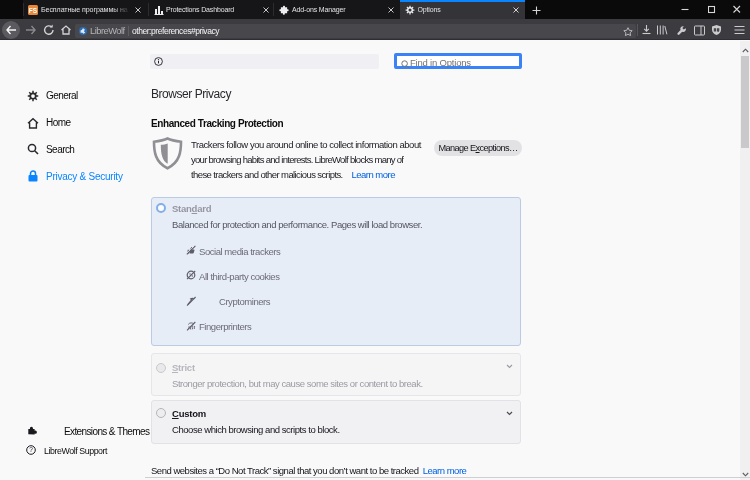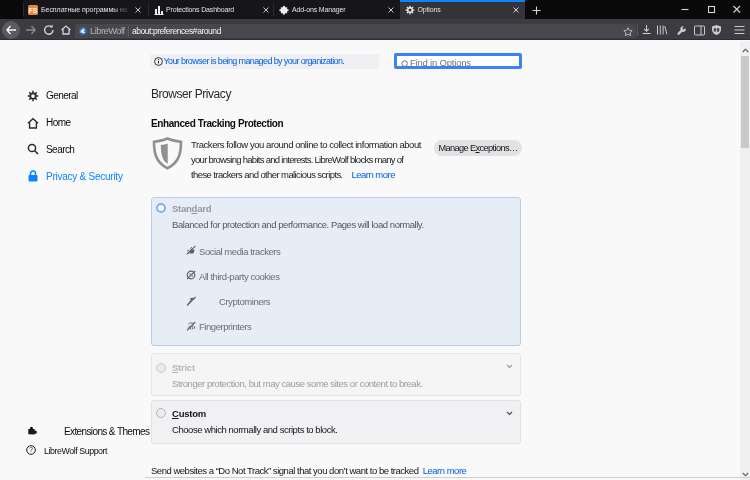--- a/index.html
+++ b/index.html
@@ -118,21 +118,21 @@
   <svg class="abs" style="left:60px;top:5px" width="12" height="12">
       <path d="M1.5 6 6 2l4.5 4M3 5.2V10h6V5.2" stroke="#d3d3d5" stroke-width="1.3" fill="none"></path>
     </svg>
   <div id="urlbar">
     <svg class="abs" style="left:4px;top:3px" width="8" height="8">
         <circle cx="4" cy="4" r="4" fill="#2b6cb8"></circle>
         <path d="M4 1.2 5.8 2.5 5 4.4 6.3 5.6 4.5 6.8 3 5.5 1.7 6 1.5 3.6 2.8 3z" fill="#dce9f7"></path>
       </svg>
     <div class="abs" style="left:15px;top:0;height:14px;line-height:14px;font-size:9.3px;letter-spacing:-0.5px;color:#b4b4b6;">LibreWolf</div>
     <div class="abs" style="left:52.5px;top:2px;width:1px;height:10px;background:#5d5d62;"></div>
-    <div class="abs" style="left:57px;top:0;height:14px;line-height:14px;font-size:8.5px;letter-spacing:-0.45px;color:#f6f6f8;">about:preferences#around</div>
+    <div class="abs" style="left:57px;top:0;height:14px;line-height:14px;font-size:8.5px;letter-spacing:-0.45px;color:#f6f6f8;">other:preferences#privacy</div>
     <svg class="abs" style="left:547.5px;top:3px" width="10" height="9">
         <path d="M5 0.7 6.3 3.3 9.2 3.7 7.1 5.7 7.6 8.6 5 7.2 2.4 8.6 2.9 5.7 0.8 3.7 3.7 3.3z" stroke="#bcbcbf" stroke-width="0.95" fill="none"></path>
       </svg>
   </div>
   <div class="abs" style="left:637px;top:5px;width:1px;height:12px;background:#56565b;"></div>
 
   <svg class="abs" style="left:641px;top:5px" width="11" height="12">
       <path d="M5.5 1v6M3.2 4.9l2.3 2.3L7.8 4.9" stroke="#cbcbce" stroke-width="1.1" fill="none"></path>
       <path d="M1.5 9.5h8" stroke="#cbcbce" stroke-width="1.1"></path>
     </svg>
@@ -185,21 +185,20 @@
       <text x="5" y="7.3" font-size="6.5" fill="#1a1a1e" text-anchor="middle" font-family="Liberation Sans">?</text>
     </svg>
   <div class="sideitem" style="left:44px;top:404.5px;font-size:8.8px;letter-spacing:-0.42px;text-align:center;">LibreWolf Support</div>
 
   <div id="infobar">
     <svg class="abs" style="left:4px;top:3.5px" width="9" height="9">
         <circle cx="4.5" cy="4.5" r="3.9" stroke="#202025" stroke-width="0.9" fill="none"></circle>
         <path d="M4.5 3.8v2.6" stroke="#202025" stroke-width="1"></path>
         <circle cx="4.5" cy="2.6" r="0.6" fill="#202025"></circle>
       </svg>
-    <div id="infotext">Your browser is being managed by your organization.</div>
   </div>
   <div id="searchbox">
     <svg class="abs" style="left:3.5px;top:3.5px" width="9" height="9">
         <circle cx="3.6" cy="3.6" r="2.8" stroke="#737373" stroke-width="1" fill="none"></circle>
         <path d="M5.7 5.7 8.3 8.3" stroke="#737373" stroke-width="1"></path>
       </svg>
     <div id="searchph">Find in Options</div>
   </div>
 
   <h1 style="top:46px;">Browser Privacy</h1>
@@ -209,21 +208,21 @@
     <path d="M15.5 1.5 C 20 3.5, 25.5 4.3, 29 4.8 C 29 14, 28 25.5, 15.5 31.2 C 3 25.5, 2 14, 2 4.8 C 5.5 4.3, 11 3.5, 15.5 1.5 Z" fill="none" stroke="#8f8f94" stroke-width="2.6"></path>
     <path d="M8.8 7.8 C 11.5 7.6, 13.8 7.2, 15.7 6.4 L 15.7 26.8 C 10.5 24, 8.8 17.5, 8.8 7.8 Z" fill="#8f8f94"></path>
   </svg>
 
   <div id="etppara">Trackers follow you around online to collect information about<br><span style="letter-spacing:-0.72px">your browsing habits and interests. LibreWolf blocks many of</span><br><span style="letter-spacing:-0.6px">these trackers and other malicious scripts.</span>&nbsp;&nbsp;&nbsp;&nbsp;<a class="lm">Learn more</a></div>
   <div id="managebtn">Manage E<span style="text-decoration:underline">x</span>ceptions…</div>
 
   <div class="card" id="cardstd"></div>
   <div class="radio" style="left:156px;top:162px;width:10px;height:10px;border:2.4px solid #84aee6;background:#fafcff;"></div>
   <div class="rlabel" style="left:172px;top:162px;color:#9696a0;">Stan<span style="text-decoration:underline">d</span>ard</div>
-  <div class="rdesc" style="left:172px;top:178px;color:#55555f;">Balanced for protection and performance. Pages will load normally.</div>
+  <div class="rdesc" style="left:172px;top:178px;color:#55555f;">Balanced for protection and performance. Pages will load browser.</div>
   <div class="blkitem" style="left:199px;top:204.5px;">Social media trackers</div>
   <div class="blkitem" style="left:199px;top:229.5px;">All third-party cookies</div>
   <div class="blkitem" style="left:199px;top:255px;margin-left:20px;">Cryptominers</div>
   <div class="blkitem" style="left:199px;top:280px;">Fingerprinters</div>
 
   <svg class="abs" style="left:186px;top:204px" width="10" height="10">
       <path d="M1.6 4.8h1.2v3.6H1.6zM3.6 8.2V5l1.6-2.8c.5-.3 1.1.1.9.7l-.4 1.6h2.2c.4 0 .7.4.6.8l-.8 2.6c-.1.3-.4.5-.7.5H3.6z" fill="#5f5f68"></path>
       <path d="M0.8 9.4 9.4 0.8" stroke="#5f5f68" stroke-width="1.2"></path>
       <path d="M0.8 8.2 8.2 0.8" stroke="#e7edf7" stroke-width="0.7"></path>
     </svg>
@@ -247,21 +246,21 @@
   <div class="radio" style="left:156px;top:321.5px;width:10px;height:10px;border:1px solid #cacace;background:#e9e9ec;"></div>
   <div class="rlabel" style="left:172px;top:321px;color:#b6b6be;"><span style="text-decoration:underline">S</span>trict</div>
   <div class="rdesc" style="left:172px;top:337px;color:#9a9aa3;">Stronger protection, but may cause some sites or content to break.</div>
   <svg class="abs" style="left:506px;top:323px" width="7" height="5">
       <path d="M1 1l2.5 2.5L6 1" stroke="#9a9aa2" stroke-width="1.1" fill="none"></path>
     </svg>
 
   <div class="card" id="cardcustom"></div>
   <div class="radio" style="left:156px;top:367px;width:10px;height:10px;border:1px solid #b4b4ba;background:#ededf0;"></div>
   <div class="rlabel" style="left:172px;top:367px;color:#15151a;"><span style="text-decoration:underline">C</span>ustom</div>
-  <div class="rdesc" style="left:172px;top:383px;color:#15151a;">Choose which normally and scripts to block.</div>
+  <div class="rdesc" style="left:172px;top:383px;color:#15151a;">Choose which browsing and scripts to block.</div>
   <svg class="abs" style="left:506px;top:369.5px" width="7" height="5">
       <path d="M1 1l2.5 2.5L6 1" stroke="#4a4a52" stroke-width="1.2" fill="none"></path>
     </svg>
 
   <div id="dnt">Send websites a “Do Not Track” signal that you don’t want to be tracked &nbsp;<a class="lm">Learn more</a></div>
   <div id="botline"></div>
 
   <div id="sbar">
     <svg class="abs" style="left:1.5px;top:7px" width="7" height="5">
         <path d="M0.8 4 3.5 1.2 6.2 4" stroke="#5a5a5f" stroke-width="1.1" fill="none"></path>

